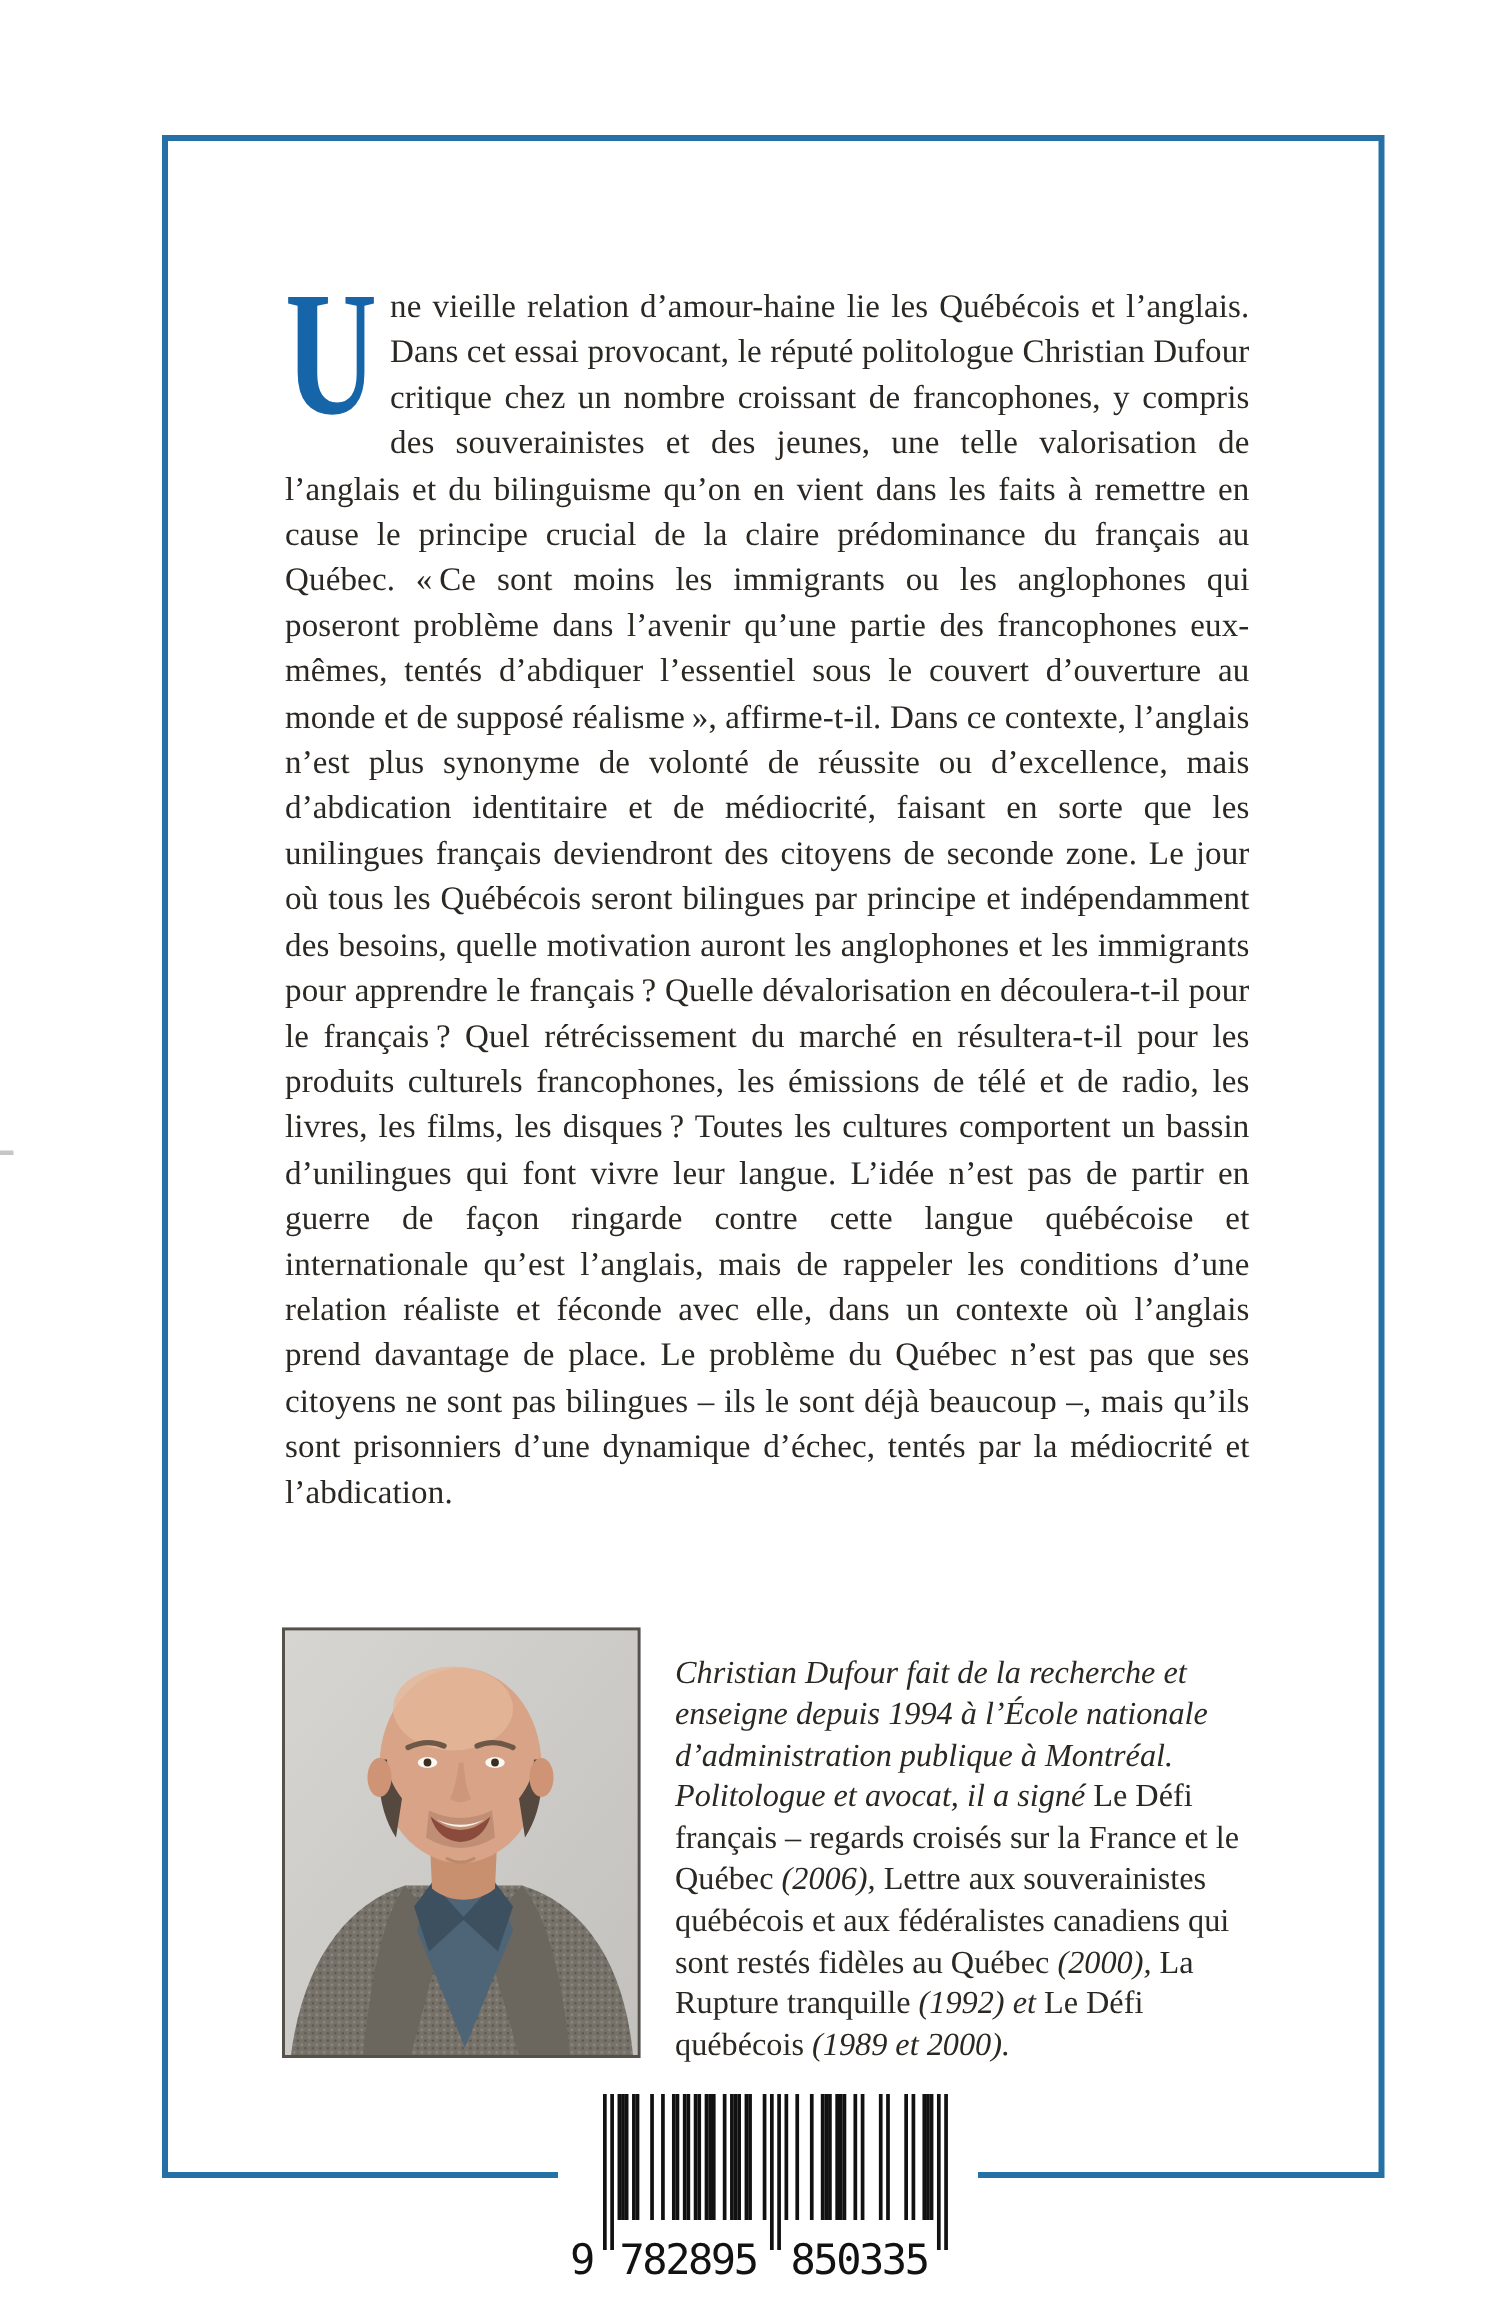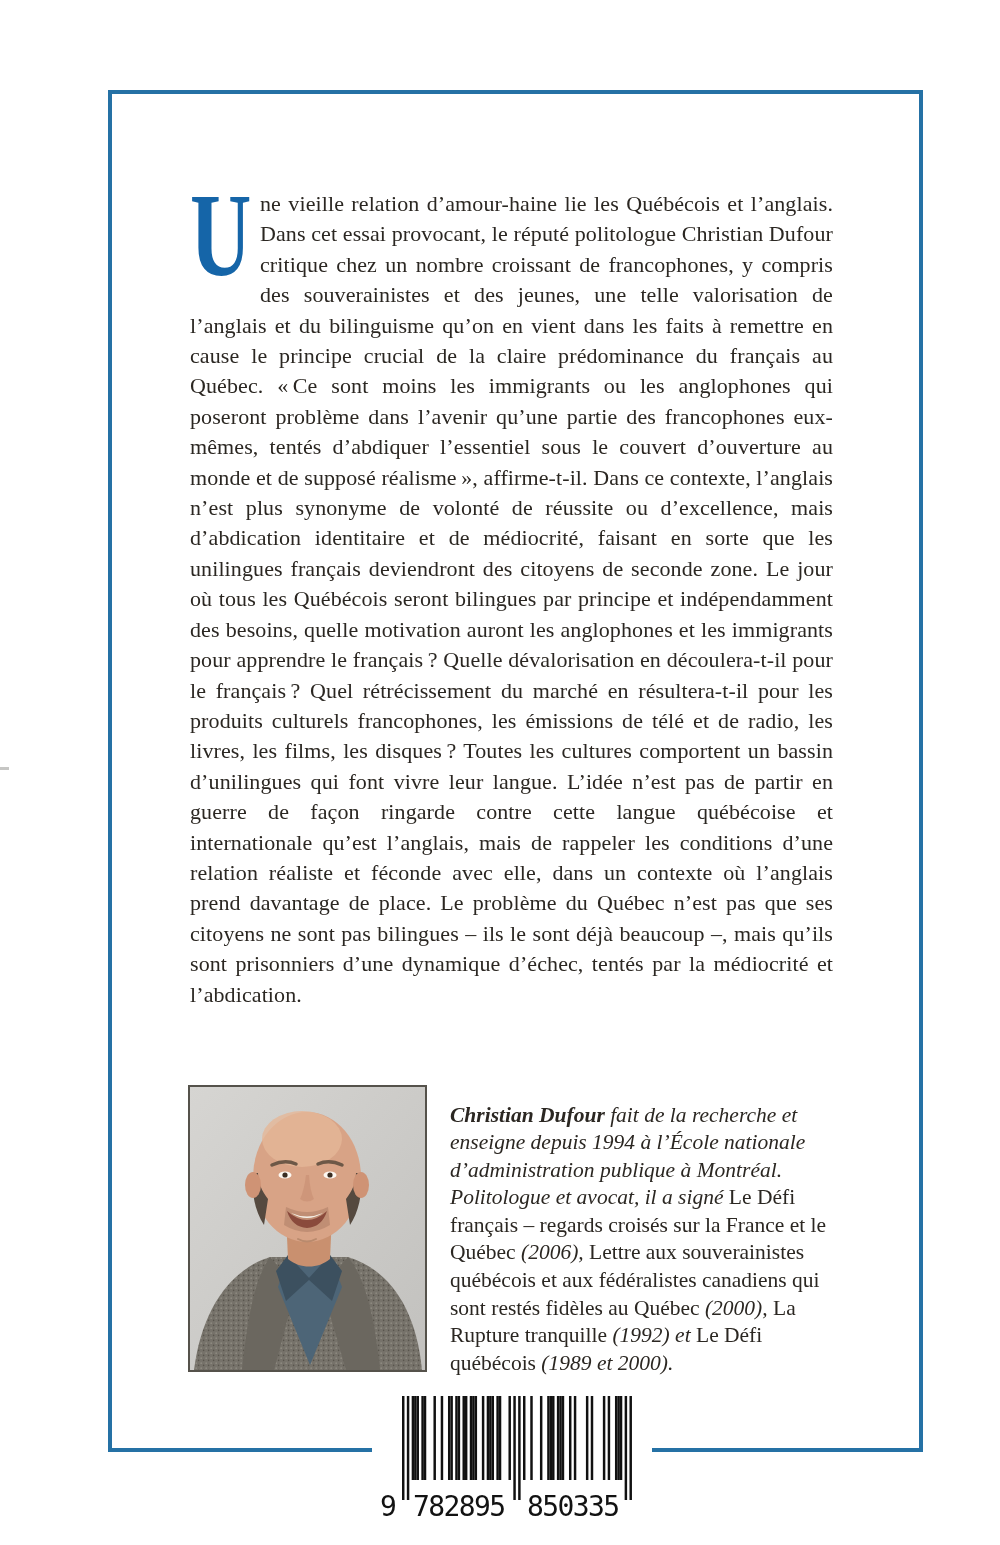--- a/index.html
+++ b/index.html
@@ -35,21 +35,21 @@
   .author-photo-box{
     position:absolute;left:188px;top:1085px;width:235px;height:283px;
     border:2px solid #55524b;z-index:1;background:#cdccc9;
   }
   .author-photo-box svg{display:block;width:100%;height:100%;}
   .author-bio{
     position:absolute;left:450px;top:1080px;width:388px;
     font-size:21.5px;line-height:27.6px;color:var(--body-text,#2b2722);
     font-style:italic;z-index:1;text-align:left;
   }
-  .author-bio .seg-bold-italic{font-weight:bold;font-style:italic;}
+  .author-bio .seg-bold-italic{font-weight:normal;font-style:italic;}
   .author-bio .seg-italic{}
   .author-bio .seg-roman{font-style:normal;}
   .barcode-box{
     position:absolute;left:372px;top:1392px;width:280px;height:138px;
     background:#ffffff;z-index:2;
   }
   .bc-digit{
     font-family:"DejaVu Sans Mono", monospace;
     font-size:28px;fill:#121212;
   }

